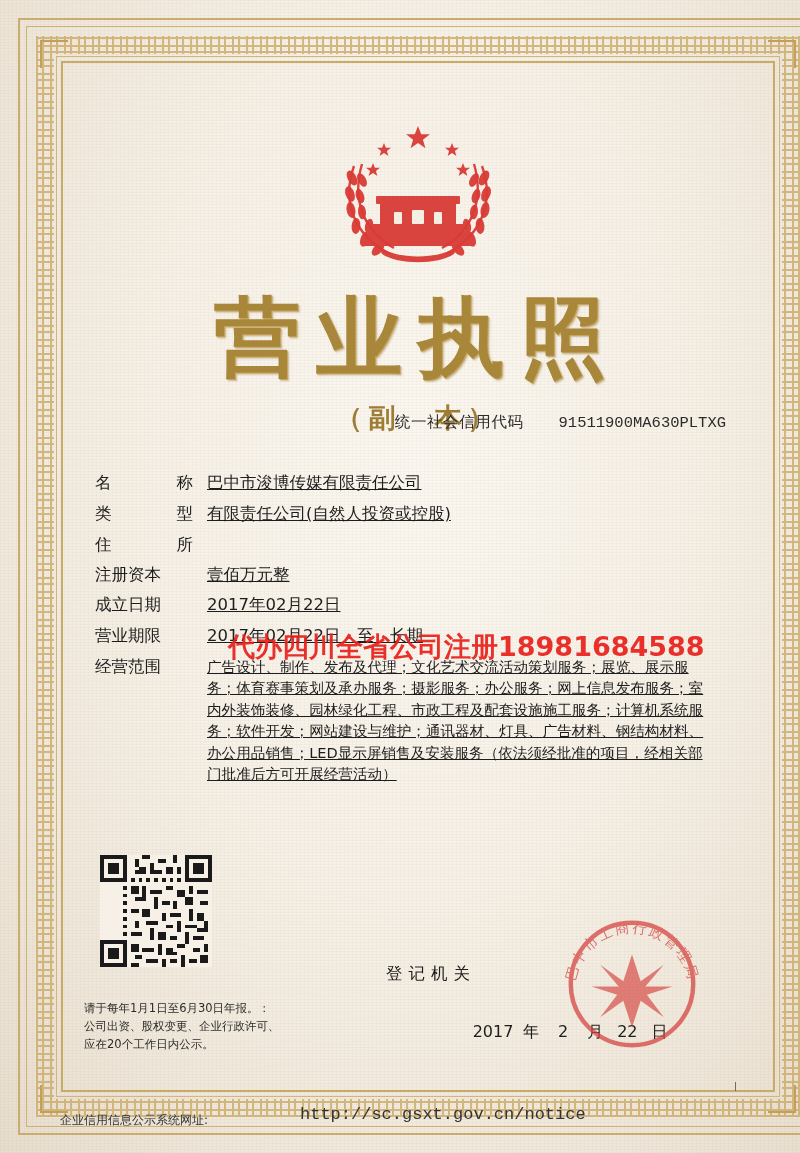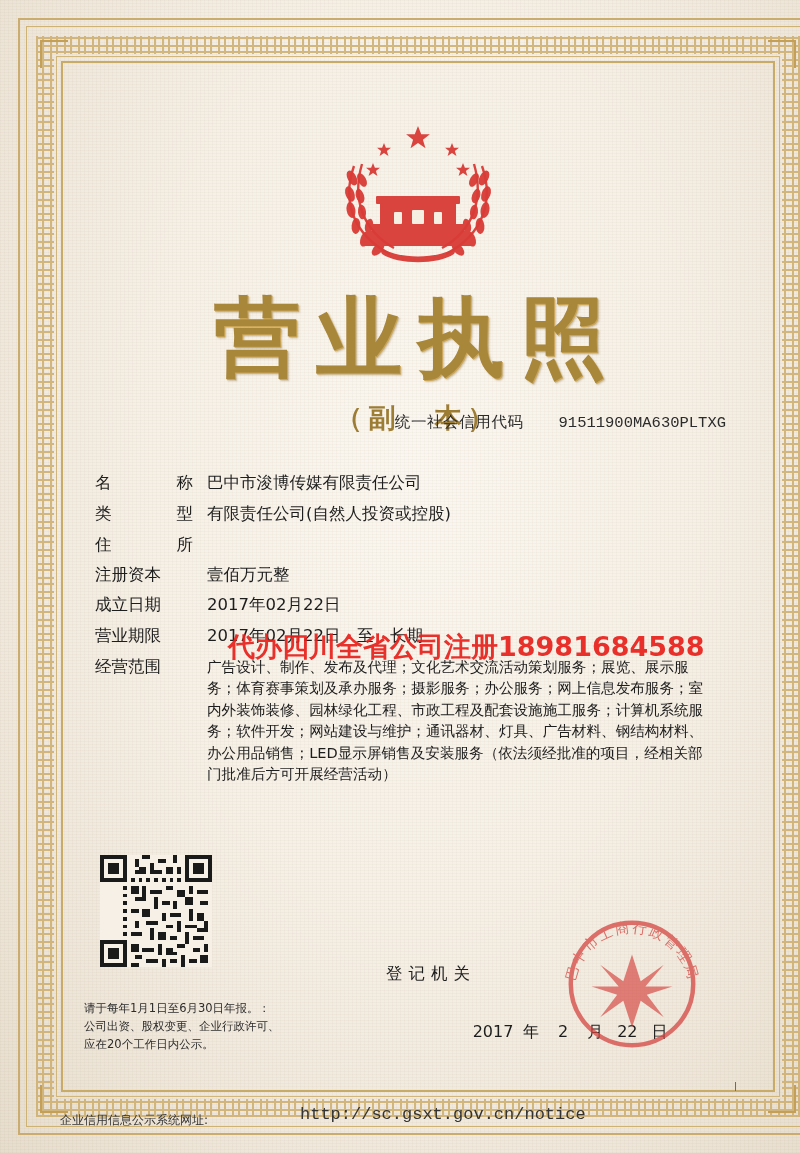--- a/index.html
+++ b/index.html
@@ -92,20 +92,21 @@
     width:112px;flex:0 0 112px;
     font-size:16.5px;color:#1d1d1d;
     font-family:"DejaVu Sans", sans-serif;
     letter-spacing:0px;
     white-space:nowrap;
   }
   .lbl.spread{display:flex;justify-content:space-between;padding-right:14px;box-sizing:border-box;}
   .val{
     font-size:16.5px;color:#1d1d1d;line-height:1.38;
     font-family:"DejaVu Sans", sans-serif;
+    text-decoration:underline;
   }
   .val.small{font-size:14.6px;line-height:1.47;}
   .row.scope .val.small{max-width:500px;}
   .gap{display:inline-block;width:26px;}
 
   
   #redtext{
     position:absolute;left:228px;top:600px;
     font-family:"DejaVu Sans", sans-serif;
     font-weight:bold;font-size:27px;color:#e8201b;

